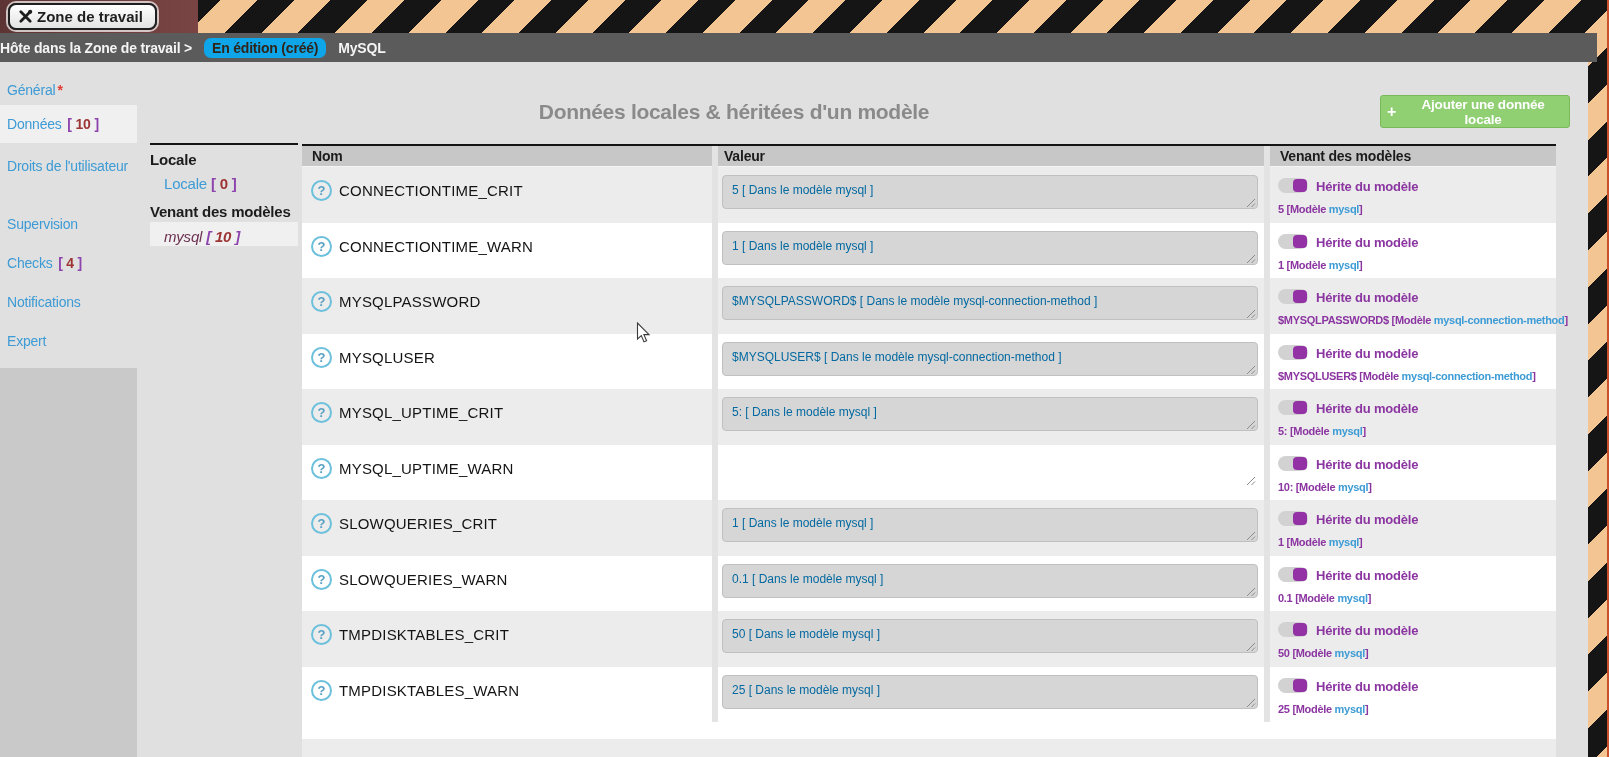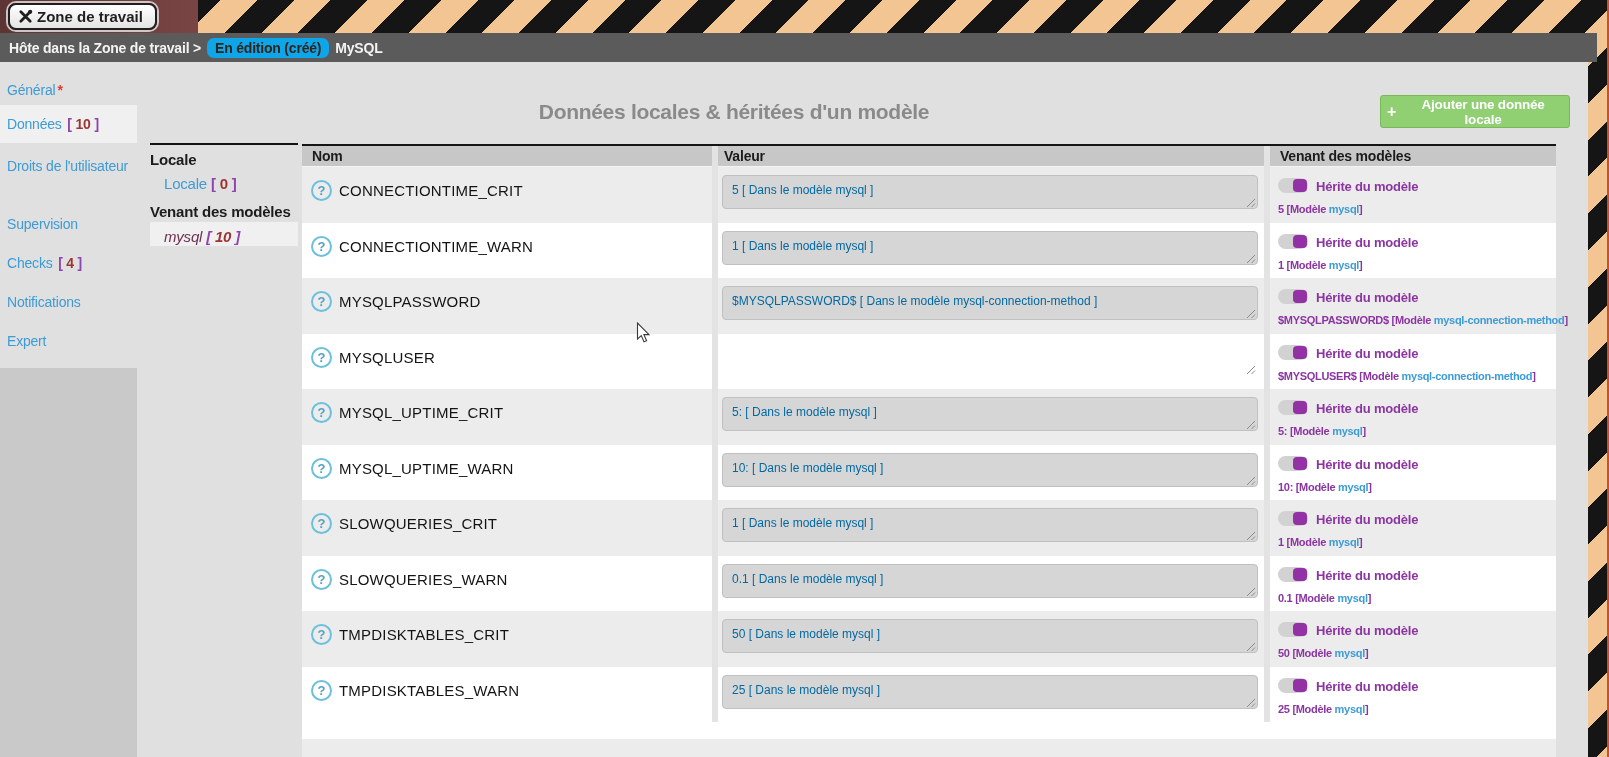--- a/index.html
+++ b/index.html
@@ -12,21 +12,21 @@
   
   .maroon{left:0;top:0;width:198px;height:33px;background:linear-gradient(90deg,#5d3434,#7a4444);}
   .ws-btn{
     left:8px;top:3px;height:27px;padding:0 12px 0 8px;display:flex;align-items:center;gap:4px;
     background:linear-gradient(#ffffff,#e3e3e3);border:2px solid #1f1f1f;border-radius:8px;
     box-shadow:0 0 0 2px rgba(255,255,255,.7);cursor:pointer;
     font-weight:bold;font-size:15px;color:#1f1f1f;box-sizing:border-box;
   }
   .edge-line{right:0;top:0;width:2px;height:757px;background:#c9502a;}
   
-  .crumbbar{left:0;top:33px;width:1597px;height:29px;background:#5b5b5b;display:flex;align-items:center;gap:6px;padding-left:9px;box-sizing:border-box;}
+  .crumbbar{left:0;top:33px;width:1597px;height:29px;background:#5b5b5b;display:flex;align-items:center;gap:12px;padding-left:0;box-sizing:border-box;}
   .crumbbar .path{color:#f4f4f4;font-size:14px;font-weight:bold;letter-spacing:-.2px;}
   .badge{background:#0ea5e9;color:#30251a;font-size:14px;font-weight:bold;border-radius:7px;padding:2px 8px;letter-spacing:-.2px;}
   .crumb-page{color:#f4f4f4;font-size:14px;font-weight:bold;letter-spacing:-.2px;}
   
   .content-bg{left:0;top:62px;width:1588px;height:695px;background:#e0e0e0;}
   .sidebar-lower{left:0;top:368px;width:137px;height:389px;background:#c9c9c9;}
   .side-active-bg{left:0;top:105px;width:137px;height:38px;background:#f0f0f0;}
   
   .side-item{left:7px;width:124px;color:#3d9bd5;font-size:14px;line-height:21px;cursor:pointer;letter-spacing:-.2px;}
   .side-item .star{color:#e03c31;font-weight:bold;margin-left:2px;}
@@ -198,20 +198,21 @@
         </div>
     <div class="inh">Hérite du modèle</div>
     <div class="info">
       <span>$MYSQLPASSWORD$ [Modèle </span><a>mysql-connection-method</a><span>]</span>
     </div>
   </div>
 
   <div class="row even">
     <div class="q">?</div>
     <div class="nm">MYSQLUSER</div>
+    <textarea class="val" style="">$MYSQLUSER$ [ Dans le modèle mysql-connection-method ]</textarea>
     <svg class="grip" width="10" height="10">
       <path d="M9 1 L1 9 M9 5.5 L5.5 9" stroke="#8a8a8a" stroke-width="1" fill="none"></path>
     </svg>
     <div class="toggle">
           <div class="knob"></div>
         </div>
     <div class="inh">Hérite du modèle</div>
     <div class="info">
       <span>$MYSQLUSER$ [Modèle </span><a>mysql-connection-method</a><span>]</span>
     </div>
@@ -229,21 +230,20 @@
         </div>
     <div class="inh">Hérite du modèle</div>
     <div class="info">
       <span>5: [Modèle </span><a>mysql</a><span>]</span>
     </div>
   </div>
 
   <div class="row even">
     <div class="q">?</div>
     <div class="nm">MYSQL_UPTIME_WARN</div>
-    <textarea class="val" style="">10: [ Dans le modèle mysql ]</textarea>
     <svg class="grip" width="10" height="10">
       <path d="M9 1 L1 9 M9 5.5 L5.5 9" stroke="#8a8a8a" stroke-width="1" fill="none"></path>
     </svg>
     <div class="toggle">
           <div class="knob"></div>
         </div>
     <div class="inh">Hérite du modèle</div>
     <div class="info">
       <span>10: [Modèle </span><a>mysql</a><span>]</span>
     </div>

